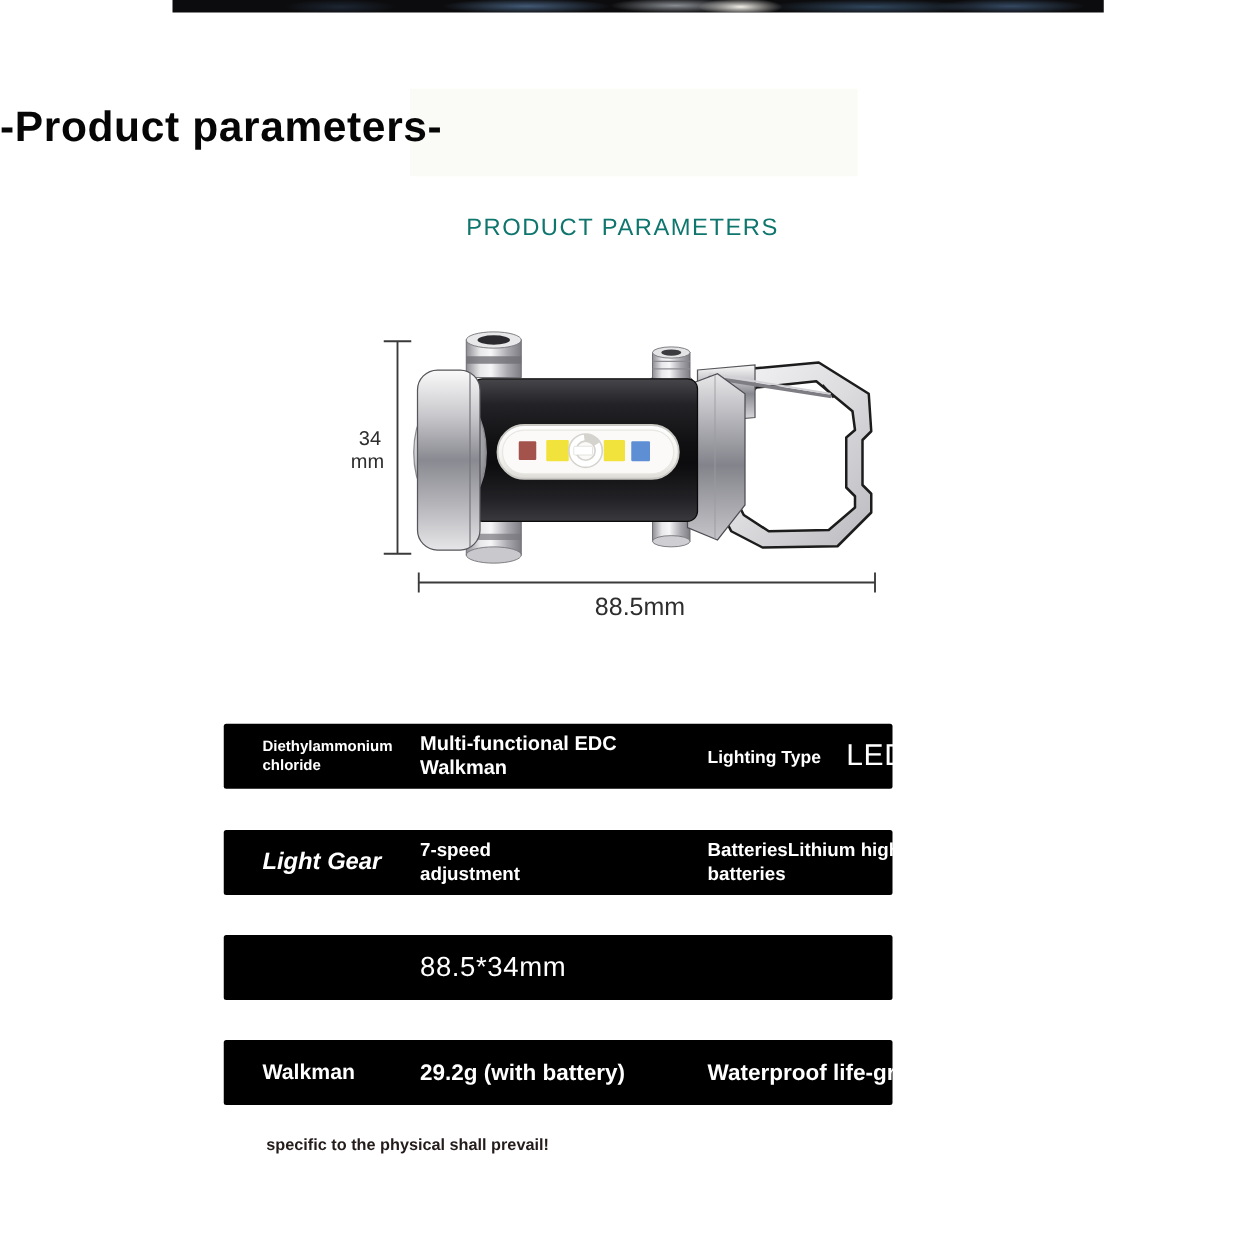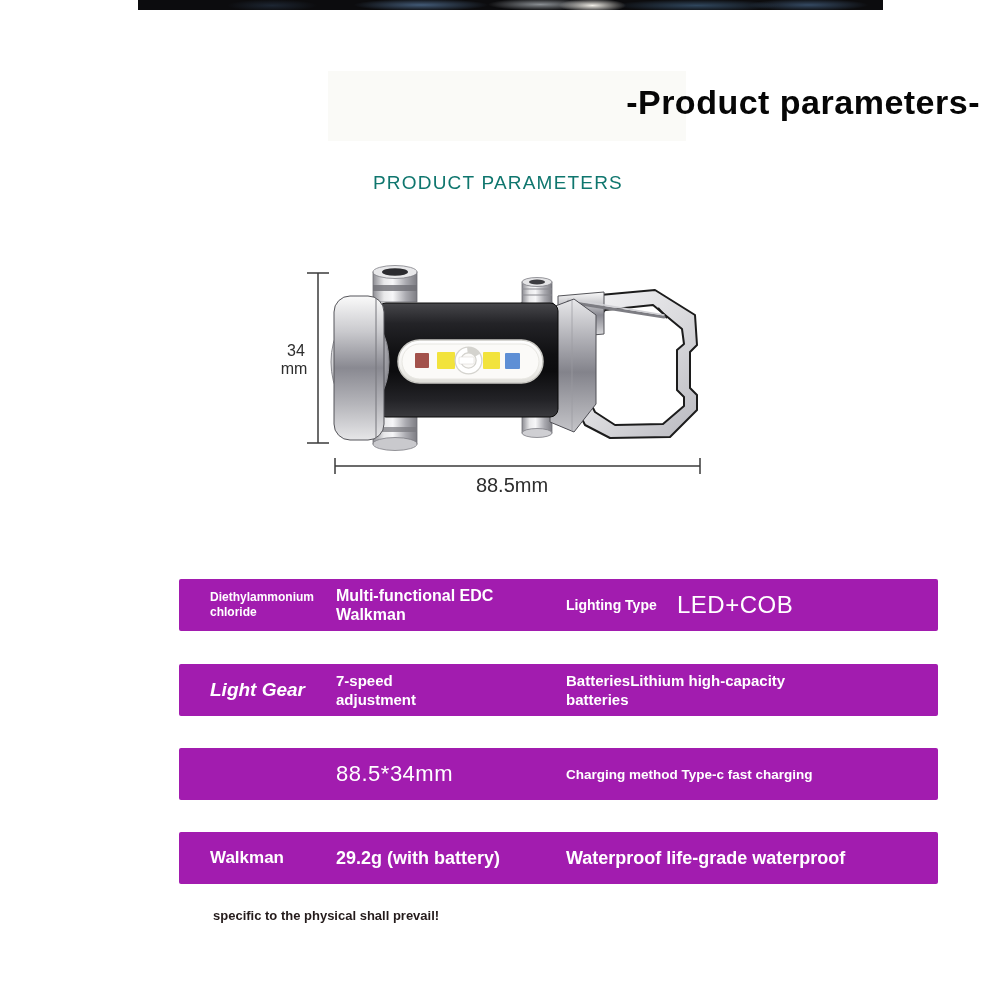--- a/index.html
+++ b/index.html
@@ -11,29 +11,29 @@
     background:
       radial-gradient(ellipse 45px 9px at 61% 55%, #f2efe8 0%, rgba(242,239,232,0) 75%),
       radial-gradient(ellipse 70px 8px at 54% 45%, rgba(160,165,170,.85), transparent 75%),
       radial-gradient(ellipse 90px 8px at 38% 50%, rgba(80,110,145,.8), transparent 75%),
       radial-gradient(ellipse 110px 8px at 75% 55%, rgba(60,90,120,.75), transparent 75%),
       radial-gradient(ellipse 80px 8px at 90% 50%, rgba(70,100,135,.7), transparent 75%),
       radial-gradient(ellipse 60px 8px at 18% 55%, rgba(40,55,75,.6), transparent 75%),
       #0c0c0e;}
 
   .title-box{position:absolute;left:328px;top:71px;width:358px;height:70px;background:#fafaf7;}
-  .title{position:absolute;left:0;top:83px;width:980px;text-align:right;
+  .title{position:absolute;left:0;top:83px;width:980px;text-align:left;
          font-size:34px;font-weight:bold;color:#060606;letter-spacing:.5px;}
   .subtitle{position:absolute;left:0;top:172px;width:996px;text-align:center;
          font-size:19px;color:#0f766e;letter-spacing:1.2px;}
 
   .diagram{position:absolute;left:258px;top:258px;width:470px;height:245px;}
 
   
-  .row{position:absolute;left:179px;width:759px;height:52px;background:#a21caf;
+  .row{position:absolute;left:179px;width:535px;height:52px;background:#000000;
        border-radius:2px;color:#ffffff;}
   .cell{position:absolute;top:0;height:100%;display:flex;align-items:center;font-weight:bold;}
   .c1{left:31px;width:118px;}
   .c2{left:157px;width:185px;}
   .c3{left:387px;width:256px;}
   .c4{left:498px;}
   .r1{top:579px}.r2{top:664px}.r3{top:748px}.r4{top:832px}
   .r1 .c1{font-size:12px;line-height:15px;width:112px;}
   .r1 .c2{font-size:16px;line-height:19px;}
   .r1 .c3{font-size:14px;width:108px;}
@@ -203,21 +203,20 @@
     <div class="cell c4">LED+COB</div>
     <div class="cell c3">Lighting Type</div>
   </div>
   <div class="row r2">
     <div class="cell c1">Light Gear</div>
     <div class="cell c2">7-speed adjustment</div>
     <div class="cell c3">BatteriesLithium high-capacity batteries</div>
   </div>
   <div class="row r3">
     <div class="cell c2">88.5*34mm</div>
-    <div class="cell c3">Charging method Type-c fast charging</div>
   </div>
   <div class="row r4">
     <div class="cell c1">Walkman</div>
     <div class="cell c2">29.2g (with battery)</div>
     <div class="cell c3">Waterproof life-grade waterproof</div>
   </div>
 
   <div class="note">
     <span>specific to the physical shall prevail!</span>
   </div>

